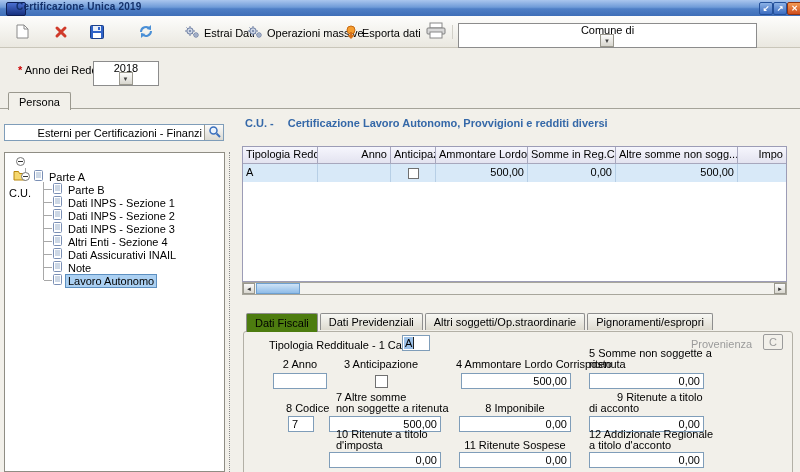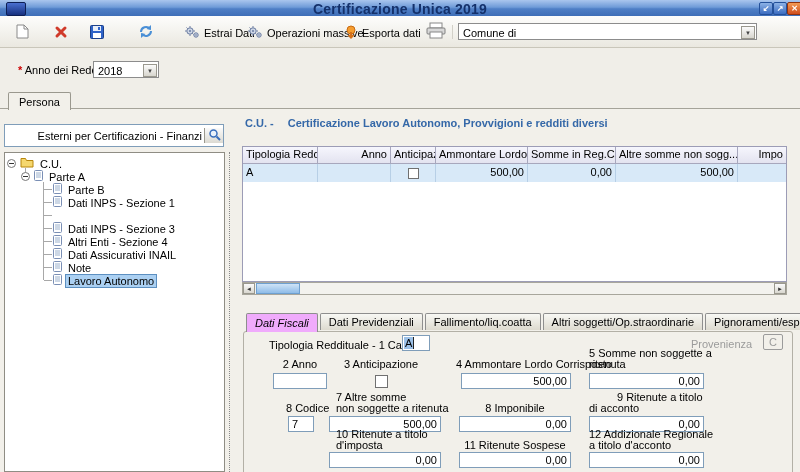--- a/index.html
+++ b/index.html
@@ -9,22 +9,22 @@
     font-family:"Liberation Sans",sans-serif; font-size:11px; color:#000;
   }
   .abs{position:absolute;}
   
   .titlebar{
     left:0; top:0; width:800px; height:16px;
     background:linear-gradient(#aac6ee 0%, #6f9bd8 45%, #4f7fc6 55%, #3f6fb8 100%);
     border-bottom:1px solid #2c5699;
   }
   .titlebar-title{
-    left:0; right:0; top:1px; text-align:center;
-    font-weight:bold; font-size:14px; color:#14316b; letter-spacing:.2px;
+    left:0; right:0; top:1px; text-align:left;
+    font-weight:bold; font-size:10px; color:#14316b; letter-spacing:.2px;padding-left:16px;
   }
   .app-icon{
     left:6px; top:2px; width:18px; height:12px; border-radius:2px;
     background:linear-gradient(#4a6fd0,#16307e); border:1px solid #0d1f55;
   }
   .winbtn{
     top:2px; width:12px; height:11px; border-radius:2px;
     display:flex; align-items:center; justify-content:center;
     font-size:8px; line-height:8px; color:#fff; font-weight:bold;
     border:1px solid #23509a;
@@ -36,22 +36,22 @@
     left:0; top:16px; width:800px; height:31px;
     background:linear-gradient(#fdfdfc,#eae8e0);
     border-bottom:1px solid #c9c6ba;
   }
   .tbtn{
     position:absolute; top:7px; height:19px; display:flex; align-items:center; gap:4px;
     white-space:nowrap;
   }
   .tsep{position:absolute; top:9px; width:1px; height:14px; background:#d2d0c8;}
   .combo{
-    position:absolute; height:17px; background:#fff; border:1px solid #8c8c8c;
-    display:flex; align-items:flex-end; box-sizing:border-box;
+    position:absolute; height:25px; background:#fff; border:1px solid #8c8c8c;
+    display:flex; align-items:center; box-sizing:border-box;flex-direction:column;
   }
   .combo .cval{flex:1; padding:0 4px; overflow:hidden; white-space:nowrap;}
   .combo .cbtn{
     width:14px; height:13px; margin-right:1px;
     background:linear-gradient(#fbfbfb,#d8d6ce); border:1px solid #9a988e;
     display:flex; align-items:center; justify-content:center;
     font-size:6px; color:#444; box-sizing:border-box;
   }
   .req{color:#cc0000; font-weight:bold;}
   
@@ -120,21 +120,21 @@
     position:absolute; left:13px; top:0; width:44px; height:11px;
     background:linear-gradient(#cfe3f7,#8fbce8); border:1px solid #6ea0d0; box-sizing:border-box;
   }
   
   .dtabs{left:246px; top:313px; display:flex; gap:2px; z-index:2;}
   .dtab{
     height:17px; padding:0 8px; display:flex; align-items:center;
     background:linear-gradient(#f8f8f4,#dddacf); border:1px solid #8e8e8e; border-bottom:none;
     border-radius:2px 2px 0 0; box-sizing:border-box; white-space:nowrap;
   }
-  .dtab.active{background:#f0abfc; height:19px; position:relative; z-index:3;font-style:italic;}
+  .dtab.active{background:#4d7c0f; height:19px; position:relative; z-index:3;}
   .groupbox{
     left:243px; top:331px; width:550px; height:160px;
     border:1px solid #b3b0a6; border-radius:3px; box-sizing:border-box; background:#f2f0ea;
   }
   .tf{
     position:absolute; height:16px; background:#fff; border:1px solid #7f9db9;
     box-sizing:border-box; font-family:"Liberation Sans",sans-serif; font-size:11px;
     padding:0 3px; margin:0;
   }
   .selbox{
@@ -254,21 +254,21 @@
     <span class="cval">2018</span>
     <span class="cbtn">▼</span>
   </div>
 
   <div class="abs ptab">
       <span>Persona</span>
     </div>
   <div class="abs content-panel"></div>
 
   <span class="lbl" style="left:4px; top:112px;margin-top:12px;">Dipendente</span>
-  <div class="field" style="left:4px; top:124px; width:220px; height:23px;">
+  <div class="field" style="left:4px; top:124px; width:220px; height:17px;">
     <span style="flex:1; text-align:right; padding:0 2px; overflow:hidden; white-space:nowrap;">Esterni per Certificazioni - Finanzi</span>
     <span class="searchbtn">
       <span><svg width="13" height="13">
             <circle cx="5.5" cy="5.5" r="3.5" fill="#eaf2fb" stroke="#3a6fbd" stroke-width="1.5"></circle>
             <line x1="8.5" y1="8.5" x2="12" y2="12" stroke="#3a6fbd" stroke-width="2"></line>
           </svg></span>
     </span>
   </div>
 
   <div class="abs tree"></div>
@@ -278,21 +278,21 @@
   <div class="tline" style="left:43px; top:182px; width:1px; height:98px;"></div>
   <div class="tline" style="left:44px; top:189px; width:8px; height:1px;"></div>
   <div class="tline" style="left:44px; top:202px; width:8px; height:1px;"></div>
   <div class="tline" style="left:44px; top:215px; width:8px; height:1px;"></div>
   <div class="tline" style="left:44px; top:228px; width:8px; height:1px;"></div>
   <div class="tline" style="left:44px; top:241px; width:8px; height:1px;"></div>
   <div class="tline" style="left:44px; top:254px; width:8px; height:1px;"></div>
   <div class="tline" style="left:44px; top:267px; width:8px; height:1px;"></div>
   <div class="tline" style="left:44px; top:280px; width:8px; height:1px;"></div>
 
-  <div class="trow" style="left:7px; top:157px;">
+  <div class="trow" style="left:7px; top:157px;flex-direction:column;">
     <span class="texp"></span>
     <span><svg width="14" height="11">
           <path d="M1 3 L1 10 L13 10 L13 3.5 L6.5 3.5 L5.5 1.5 L1 1.5 Z" fill="#f5d76e" stroke="#b8860b"></path>
         </svg></span>
     <span class="tlabel">C.U.</span>
   </div>
   <div class="trow" style="left:21px; top:170px;">
     <span class="texp"></span>
     <span><svg width="9" height="11">
           <rect x="0.5" y="0.5" width="8" height="10" rx="1" fill="#ffffff" stroke="#7a8fb5"></rect>
@@ -312,20 +312,29 @@
     <span class="tlabel">Parte B</span>
   </div>
   <div class="trow" style="left:53px; top:196px;">
     <span><svg width="9" height="11">
           <rect x="0.5" y="0.5" width="8" height="10" rx="1" fill="#ffffff" stroke="#7a8fb5"></rect>
           <line x1="2" y1="3" x2="7" y2="3" stroke="#9ab0cc"></line>
           <line x1="2" y1="5" x2="7" y2="5" stroke="#9ab0cc"></line>
           <line x1="2" y1="7" x2="7" y2="7" stroke="#9ab0cc"></line>
         </svg></span>
     <span class="tlabel">Dati INPS - Sezione 1</span>
+  </div>
+  <div class="trow" style="left:53px; top:209px;">
+    <span><svg width="9" height="11">
+          <rect x="0.5" y="0.5" width="8" height="10" rx="1" fill="#ffffff" stroke="#7a8fb5"></rect>
+          <line x1="2" y1="3" x2="7" y2="3" stroke="#9ab0cc"></line>
+          <line x1="2" y1="5" x2="7" y2="5" stroke="#9ab0cc"></line>
+          <line x1="2" y1="7" x2="7" y2="7" stroke="#9ab0cc"></line>
+        </svg></span>
+    <span class="tlabel">Dati INPS - Sezione 2</span>
   </div>
   <div class="trow" style="left:53px; top:222px;">
     <span><svg width="9" height="11">
           <rect x="0.5" y="0.5" width="8" height="10" rx="1" fill="#ffffff" stroke="#7a8fb5"></rect>
           <line x1="2" y1="3" x2="7" y2="3" stroke="#9ab0cc"></line>
           <line x1="2" y1="5" x2="7" y2="5" stroke="#9ab0cc"></line>
           <line x1="2" y1="7" x2="7" y2="7" stroke="#9ab0cc"></line>
         </svg></span>
     <span class="tlabel">Dati INPS - Sezione 3</span>
   </div>
@@ -399,21 +408,20 @@
       </span>
     <span class="sthumb"></span>
     <span class="sbtn" style="right:0;">
         <span>►</span>
       </span>
   </div>
 
   <div class="abs dtabs">
     <span class="dtab active">Dati Fiscali</span>
     <span class="dtab">Dati Previdenziali</span>
-    <span class="dtab">Fallimento/liq.coatta</span>
     <span class="dtab">Altri soggetti/Op.straordinarie</span>
     <span class="dtab">Pignoramenti/espropri</span>
   </div>
 
   <div class="abs groupbox">
     <span class="lbl" style="left:25px; top:7px;">Tipologia Reddituale - 1 Causale</span>
     <div class="selbox" style="left:158px; top:3px; width:28px;">
       <span class="seltext">A</span>
     </div>
     <span class="lbl gray" style="left:447px; top:6px;">Provenienza</span>

